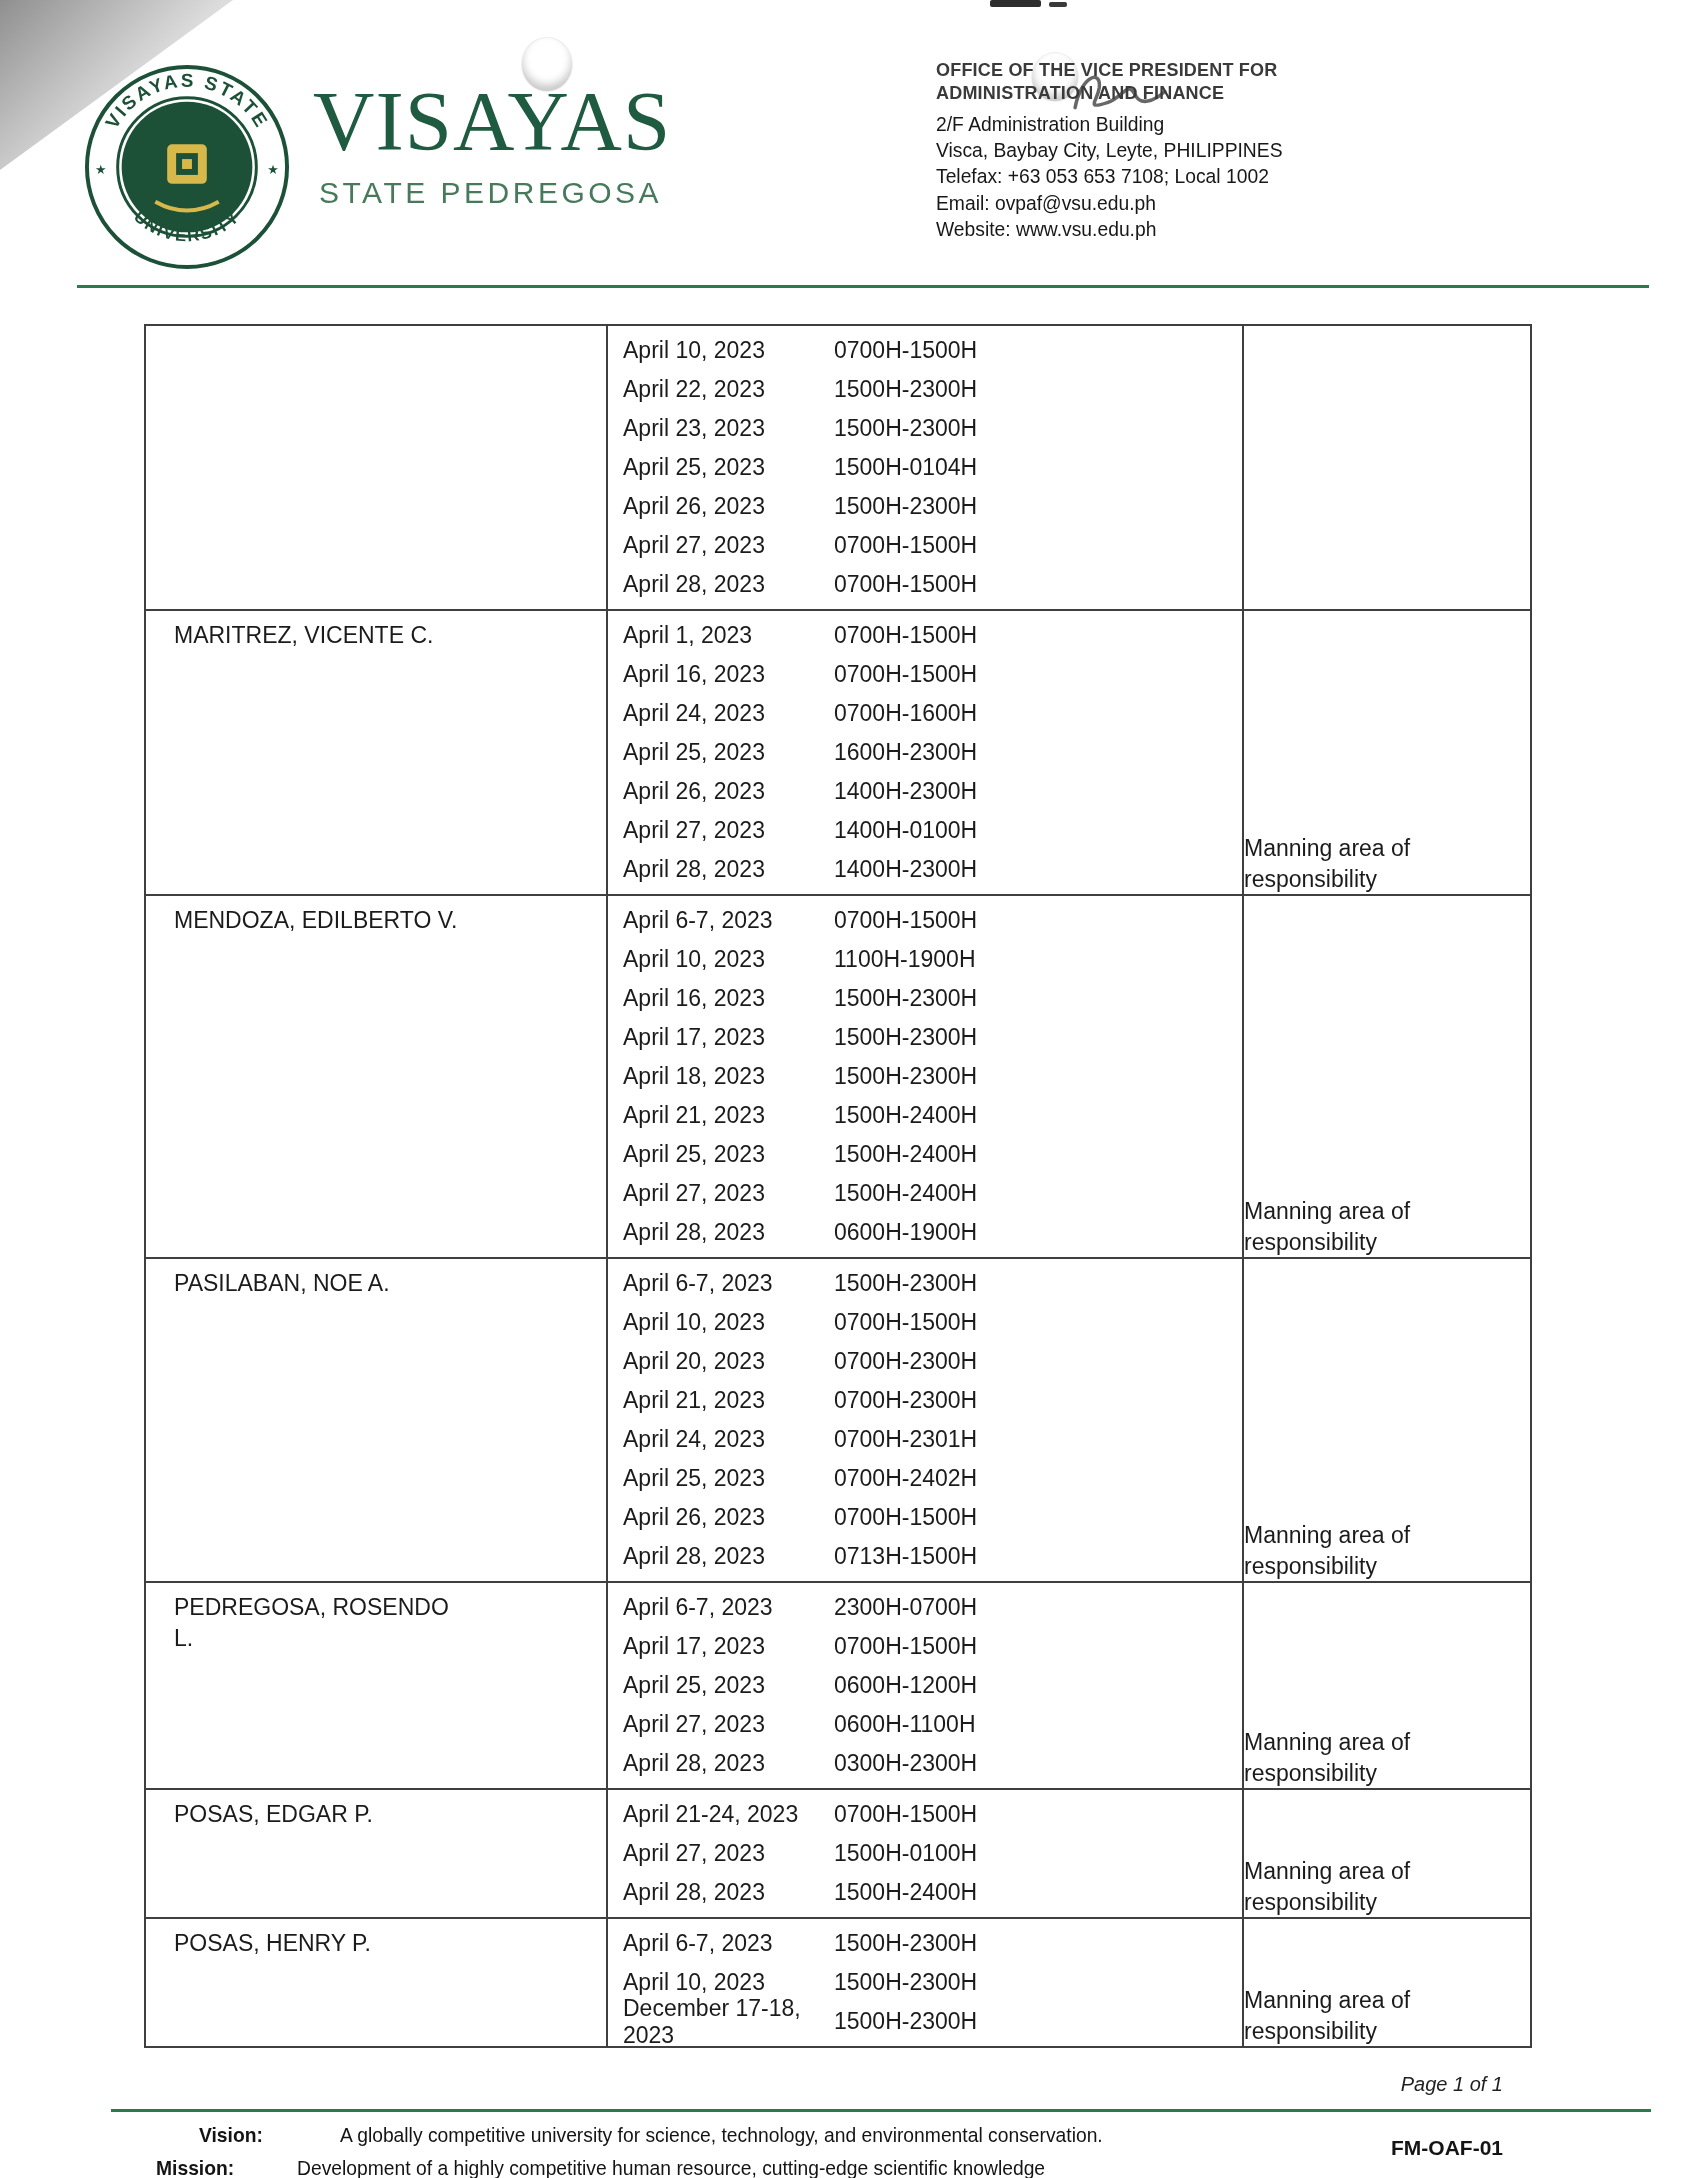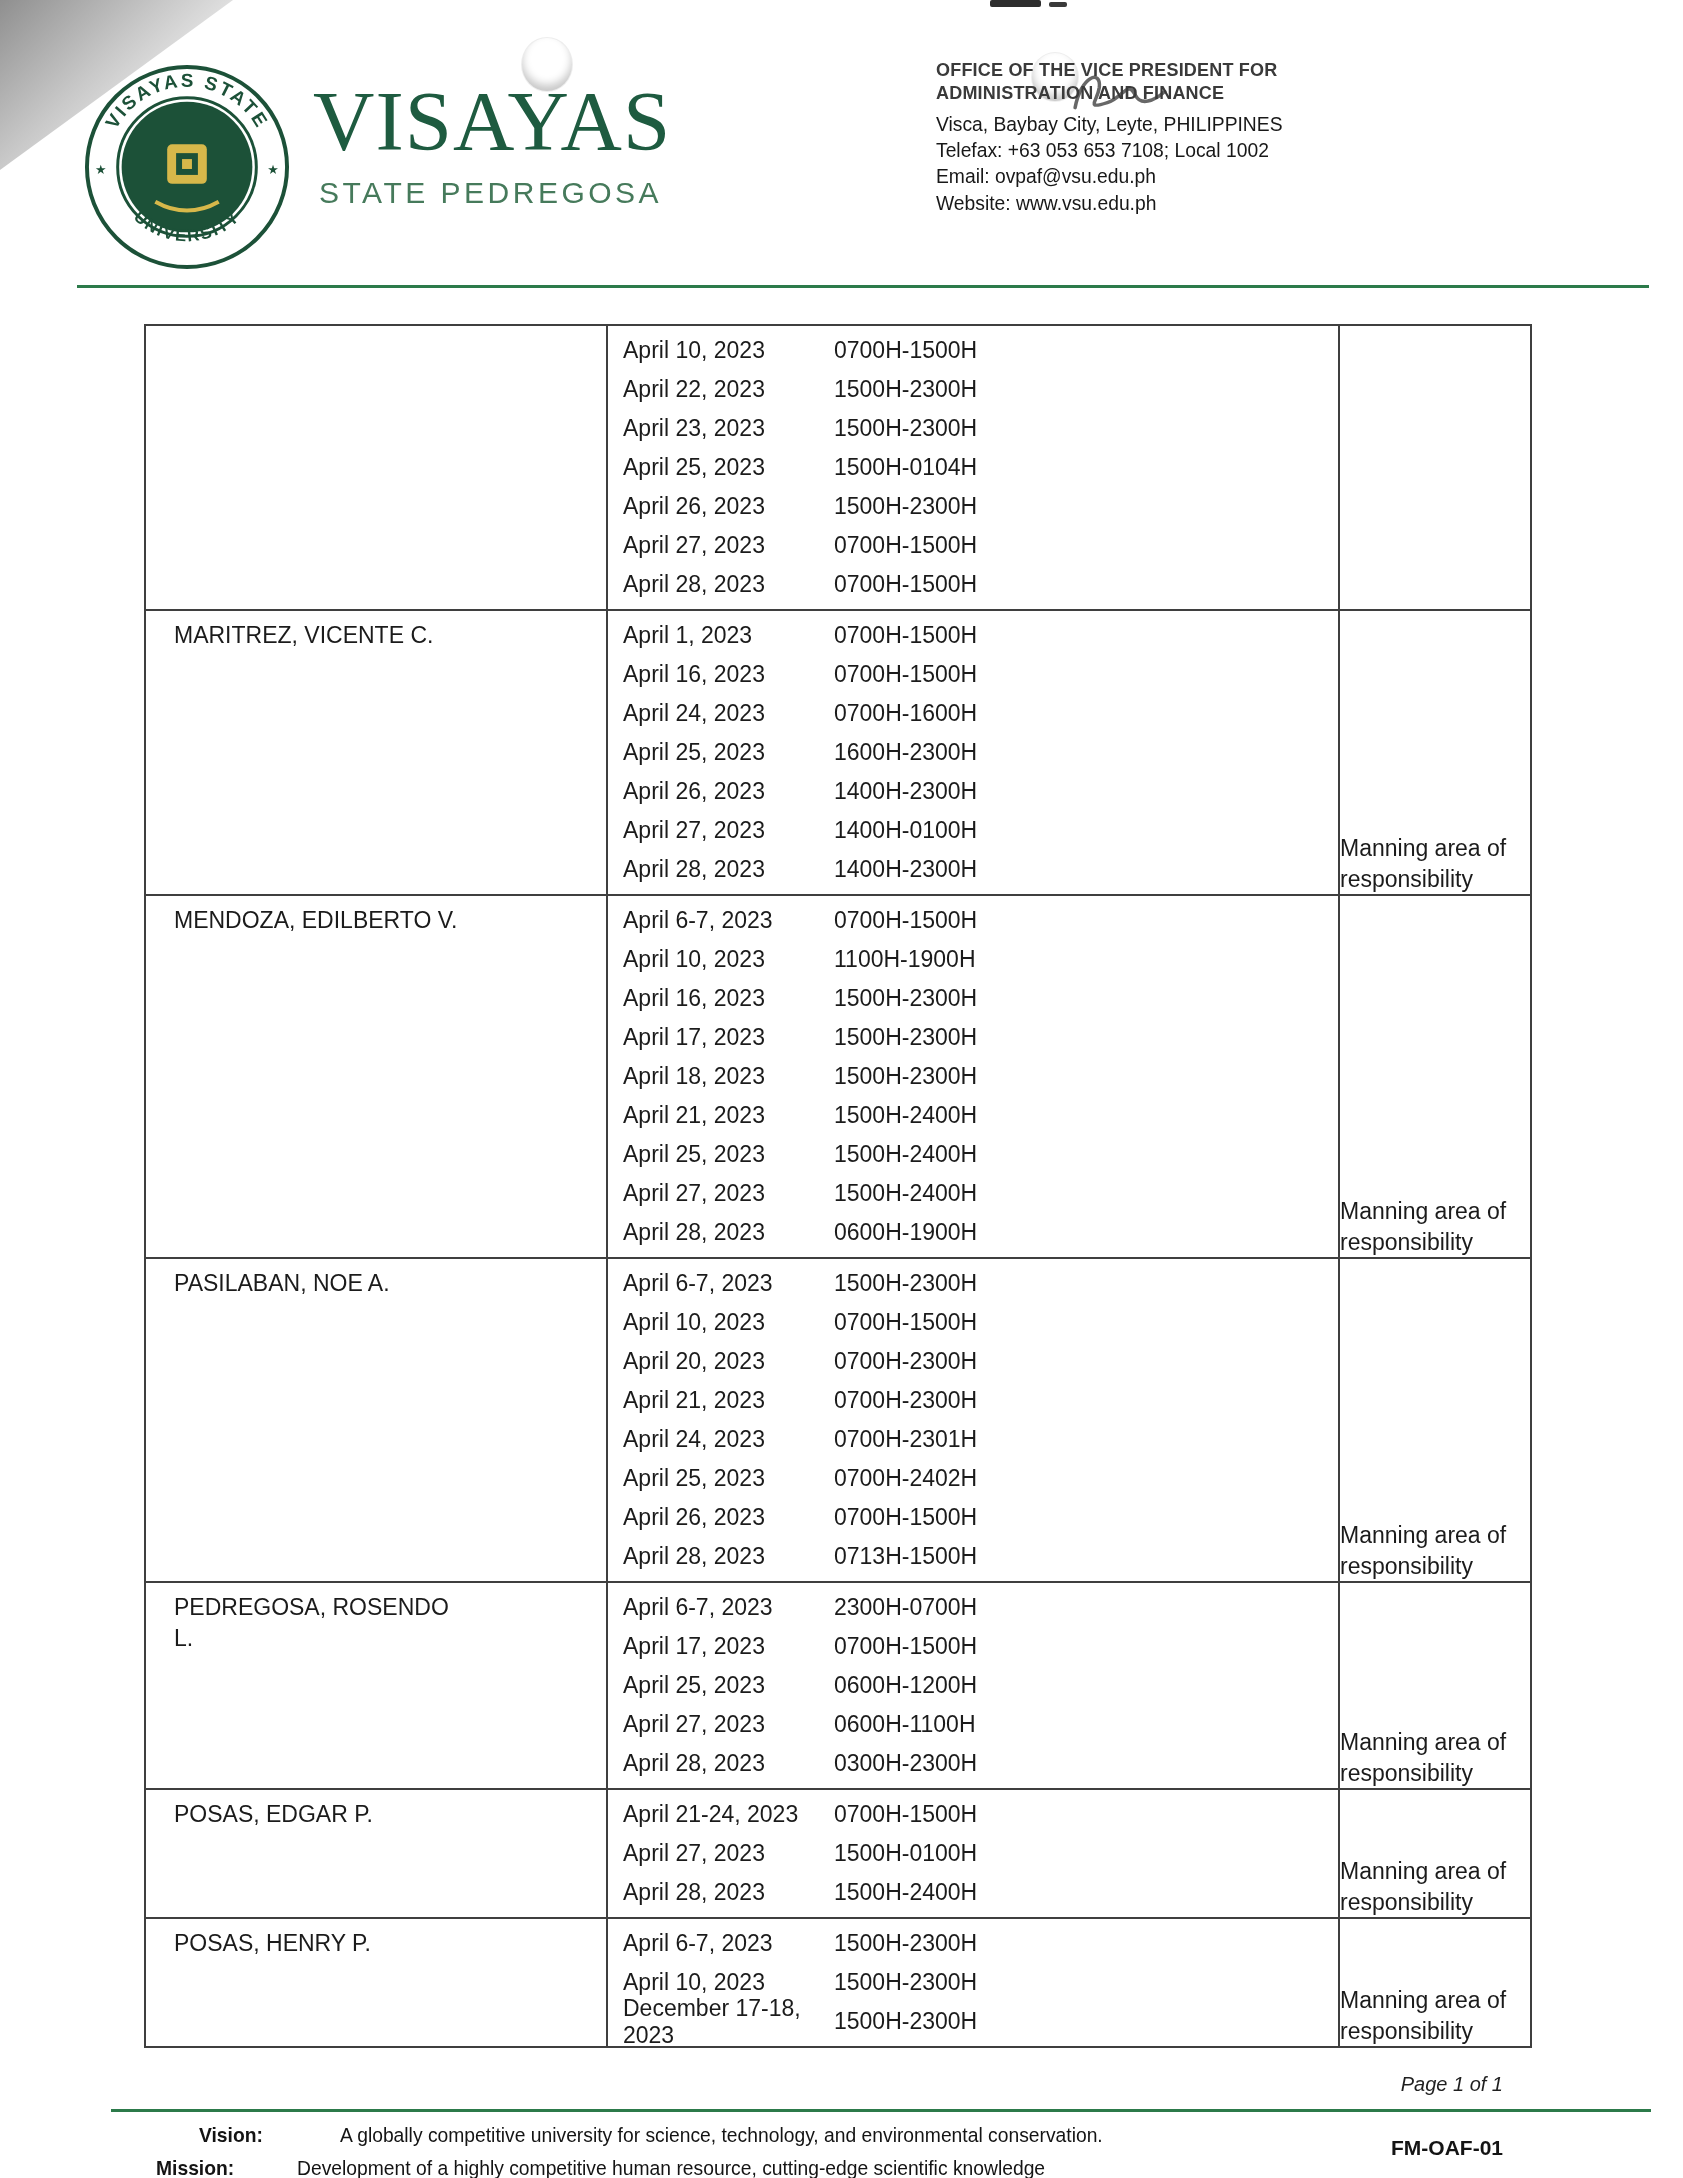--- a/index.html
+++ b/index.html
@@ -53,21 +53,21 @@
   }
   .t-row { display:flex; }
   .t-row:not(:last-child) { border-bottom:2px solid var(--line,#3f3f3f); }
   .t-name {
     width:462px; flex:none; box-sizing:border-box;
     border-right:2px solid var(--line,#3f3f3f);
     padding:9px 14px 0 28px;
   }
   .t-name-inner { max-width:290px; line-height:1.35; }
   .t-mid {
-    width:732px; flex:none; box-sizing:border-box;
+    width:636px; flex:none; box-sizing:border-box;
     border-right:2px solid var(--line,#3f3f3f);
     padding:5px 0 5px 15px;
   }
   .t-entry { height:39px; display:flex; align-items:center; }
   .t-date { width:211px; flex:none; }
   .t-remark { flex:1; display:flex; align-items:flex-end; }
   .t-remark-inner { width:243px; line-height:1.32; }
 
   
   .footer-rule {
@@ -121,20 +121,21 @@
     <div class="wm-main">VISAYAS</div>
     <div class="wm-sub">STATE PEDREGOSA</div>
   </div>
 
   <div class="office">
     <div class="office-title">
       <div>OFFICE OF THE VICE PRESIDENT FOR</div>
       <div>ADMINISTRATION AND FINANCE</div>
     </div>
     <div class="office-address">
+      <div>2/F Administration Building</div>
       <div>Visca, Baybay City, Leyte, PHILIPPINES</div>
       <div>Telefax: +63 053 653 7108; Local 1002</div>
       <div>Email: ovpaf@vsu.edu.ph</div>
       <div>Website: www.vsu.edu.ph</div>
     </div>
   </div>
 
   <div class="rule"></div>
 
   <div class="schedule-table" id="schedule-table">

